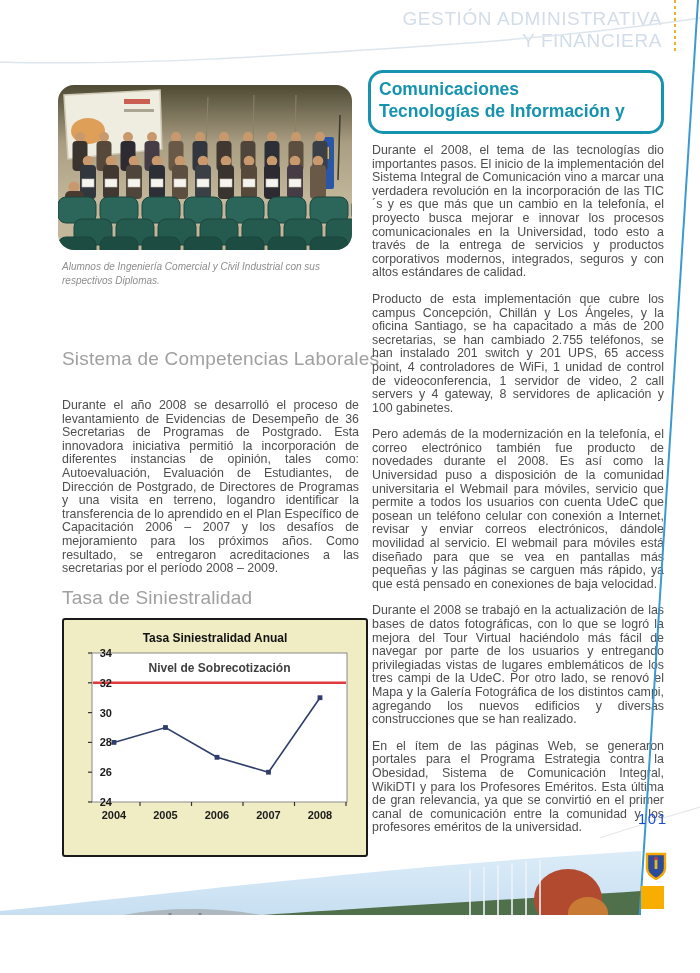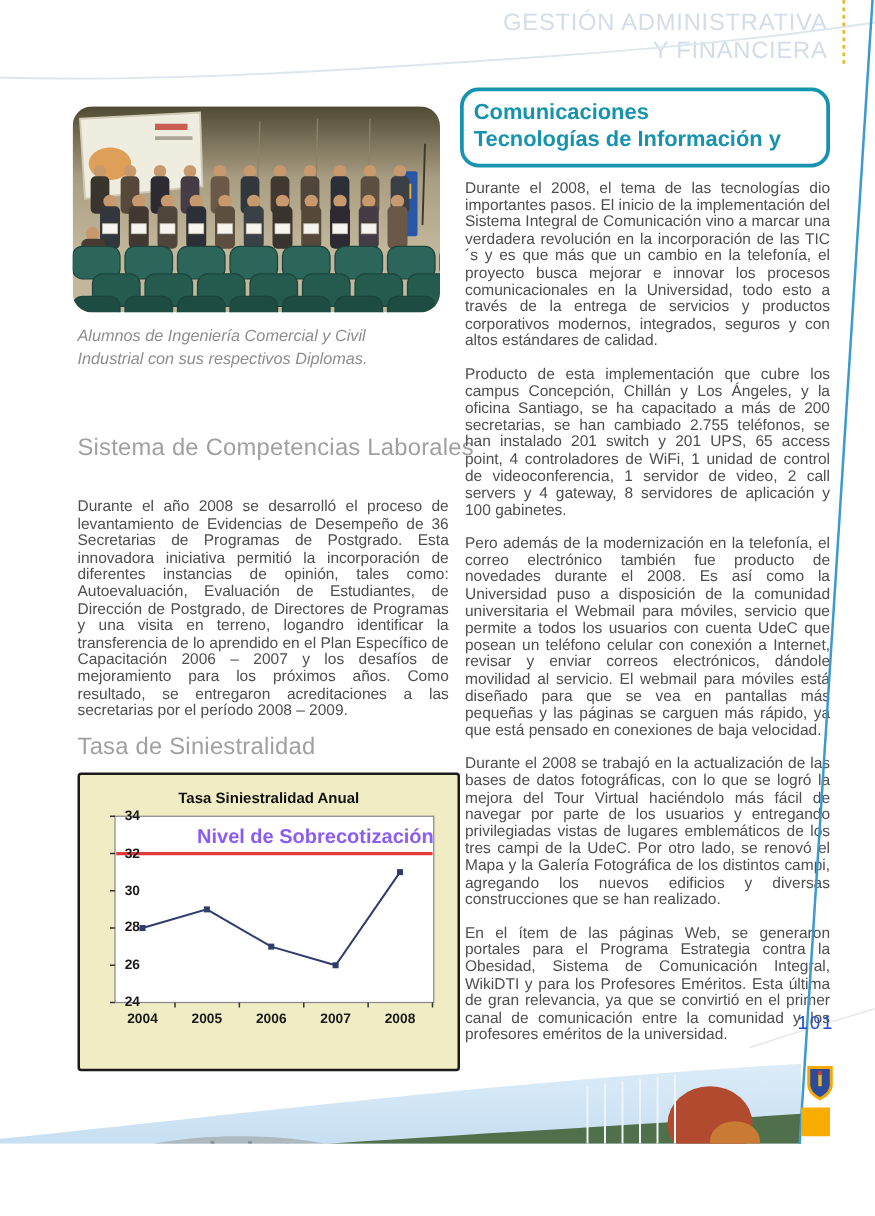--- a/index.html
+++ b/index.html
@@ -14,21 +14,21 @@
   }
   
   #deco{position:absolute;left:0;top:0;width:700px;height:973px;pointer-events:none;z-index:6;}
   
   .photo-wrap{
     position:absolute;left:58px;top:85px;width:294px;height:165px;
     border-radius:16px;overflow:hidden;z-index:2;
   }
   .caption{
     position:absolute;left:62px;top:260px;width:272px;
-    font-style:italic;font-size:13px;line-height:1.35;color:#8d8d8f;
+    font-style:italic;font-size:10px;line-height:1.35;color:#8d8d8f;
   }
   .sec-heading{
     position:absolute;font-size:19px;color:#a0a0a2;font-weight:400;letter-spacing:.2px;
   }
   .h-competencias{left:62px;top:327px;margin-top:21px;}
   .h-siniestralidad{left:62px;top:568px;margin-top:19px;}
   .body-par{
     font-size:12.4px;line-height:13.6px;text-align:justify;color:#4e4e50;margin:0 0 13px 0;
   }
   .left-par{position:absolute;left:62px;top:365px;width:297px;margin-top:34px;}
@@ -38,22 +38,22 @@
     background:#f0edc5;border:2px solid #1a1a1a;border-radius:3px;z-index:2;
   }
   .chart-title{
     position:absolute;top:11px;left:0;right:0;text-align:center;
     font-size:12px;font-weight:700;color:#111111;
   }
   .plot{
     position:absolute;left:28px;top:33px;width:255px;height:149px;
   }
   .ref-label{
-    position:absolute;top:8px;left:0;right:0;text-align:right;
-    font-size:16px;font-weight:700;color:#8b5cf6;z-index:3;
+    position:absolute;top:8px;left:0;right:0;text-align:center;
+    font-size:12px;font-weight:700;color:#404040;z-index:3;
   }
   .ytick{
     position:absolute;left:-28px;width:24px;text-align:right;
     font-size:11px;font-weight:700;color:#1a1a1a;margin-left:24px;
   }
   .xtick{
     position:absolute;top:156px;width:44px;text-align:center;
     font-size:11px;font-weight:700;color:#1a1a1a;
   }
   

